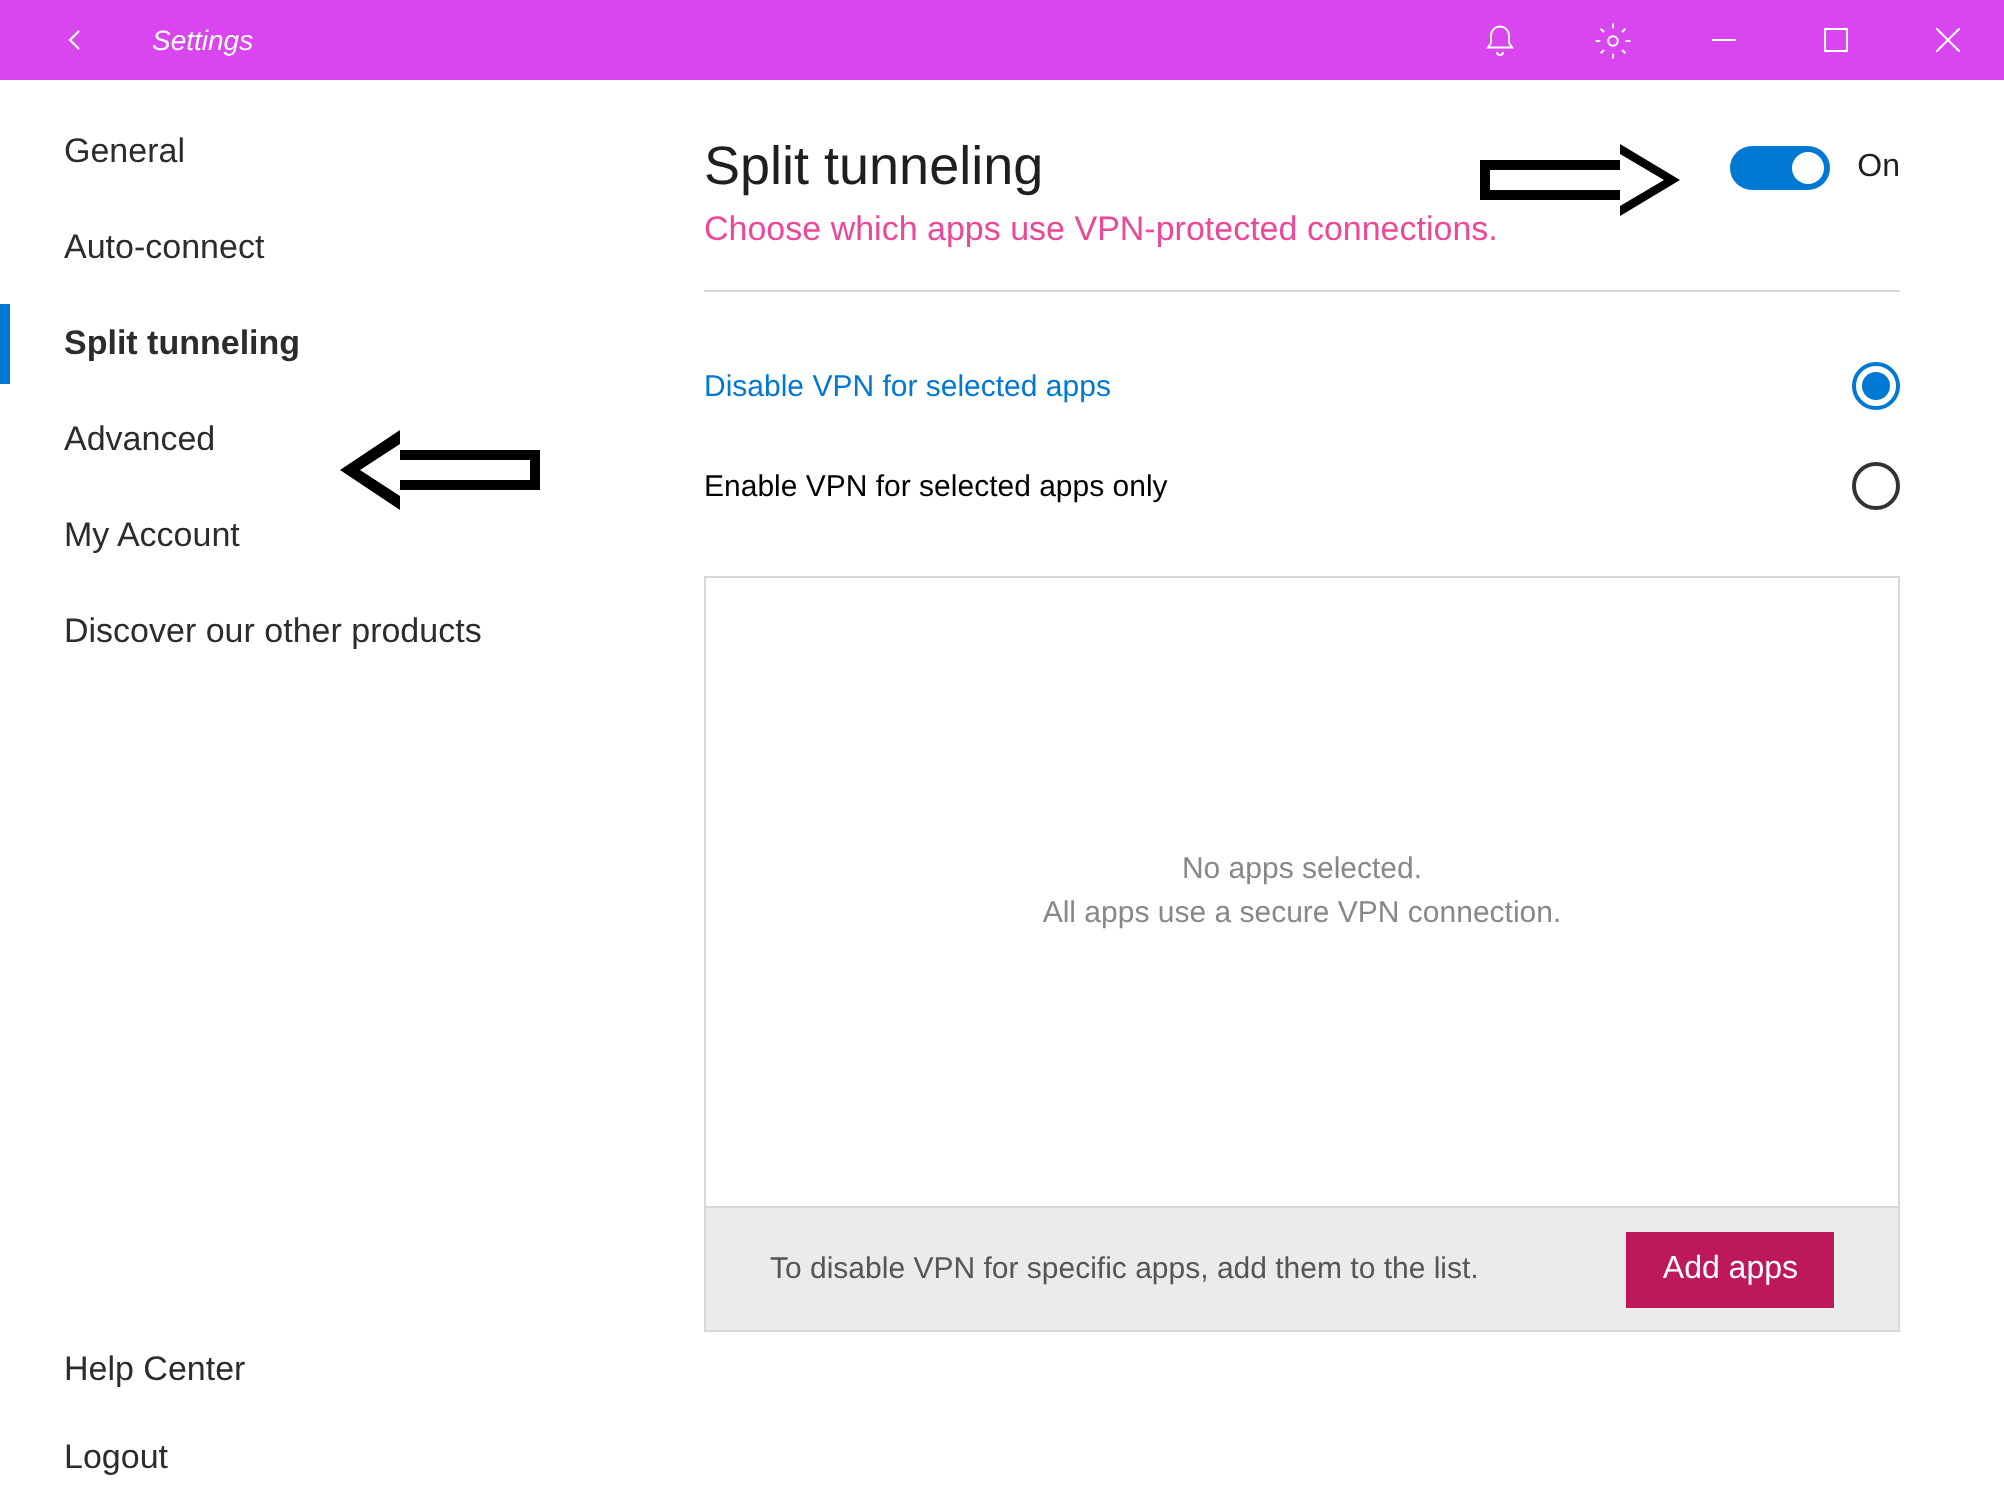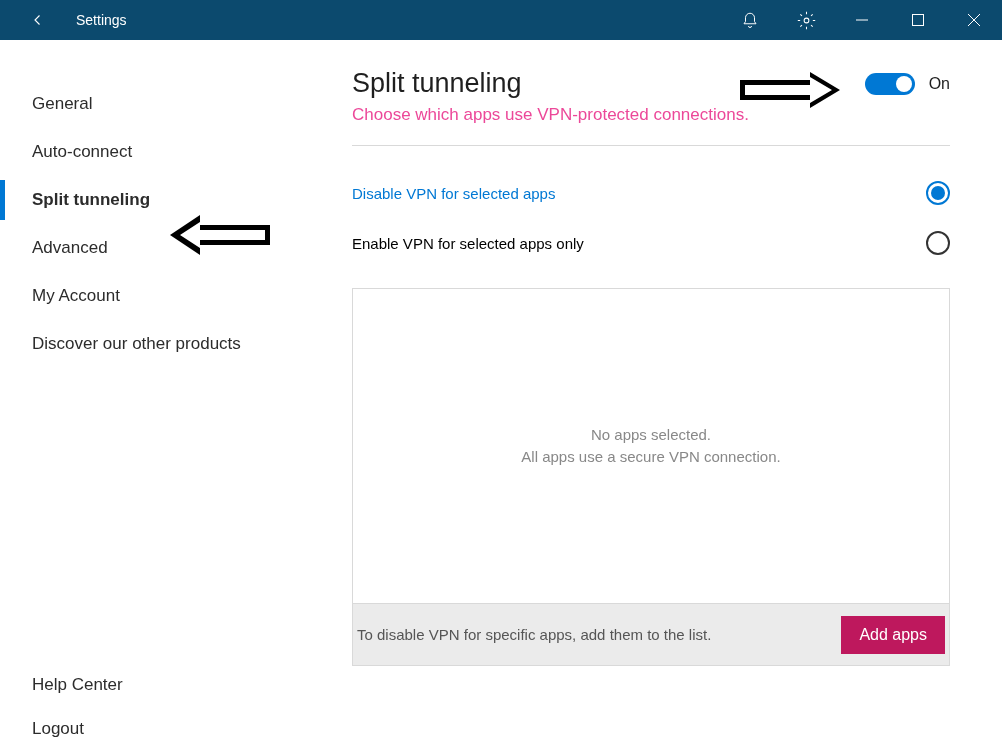--- a/index.html
+++ b/index.html
@@ -7,24 +7,25 @@
       width: 1002px;
       height: 751px;
       font-family: "Segoe UI", Arial, sans-serif;
       background: #fff;
       overflow: hidden;
       position: relative;
     }
     
     .titlebar {
       height: 40px;
-      background: #0c4a6e;
+      background: #d946ef;
       display: flex;
       align-items: center;
       color: #fff;
+      font-style: italic;
     }
     .titlebar-left {
       display: flex;
       align-items: center;
       gap: 20px;
       padding-left: 20px;
     }
     .back-btn {
       width: 36px;
       height: 40px;
@@ -50,21 +51,21 @@
       justify-content: center;
       cursor: pointer;
     }
     
     .app-body {
       display: flex;
       height: calc(751px - 40px);
     }
     .sidebar {
       width: 304px;
-      padding-top: 40px;
+      padding-top: 12px;
       display: flex;
       flex-direction: column;
       position: relative;
       justify-content: space-between;
     }
     .sidebar-list {
       display: flex;
       flex-direction: column;
     }
     .sidebar-item {
@@ -195,21 +196,21 @@
       line-height: 1.5;
       text-align: center;
     }
     .apps-footer {
       height: 62px;
       background: #ebebeb;
       border-top: 1px solid #d9d9d9;
       display: flex;
       align-items: center;
       justify-content: space-between;
-      padding: 0 4px;
+      padding: 0 32px;
     }
     .apps-footer-text {
       font-size: 15px;
       color: #555;
     }
     .add-btn {
       background: #be185d;
       color: #fff;
       font-size: 16px;
       padding: 10px 18px;

